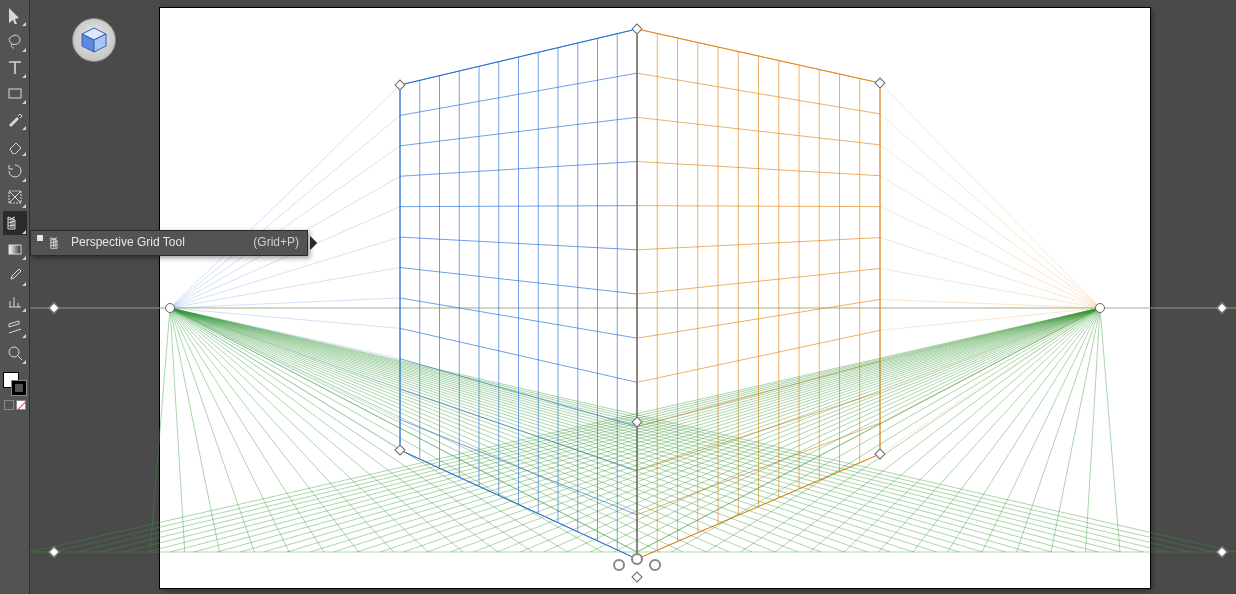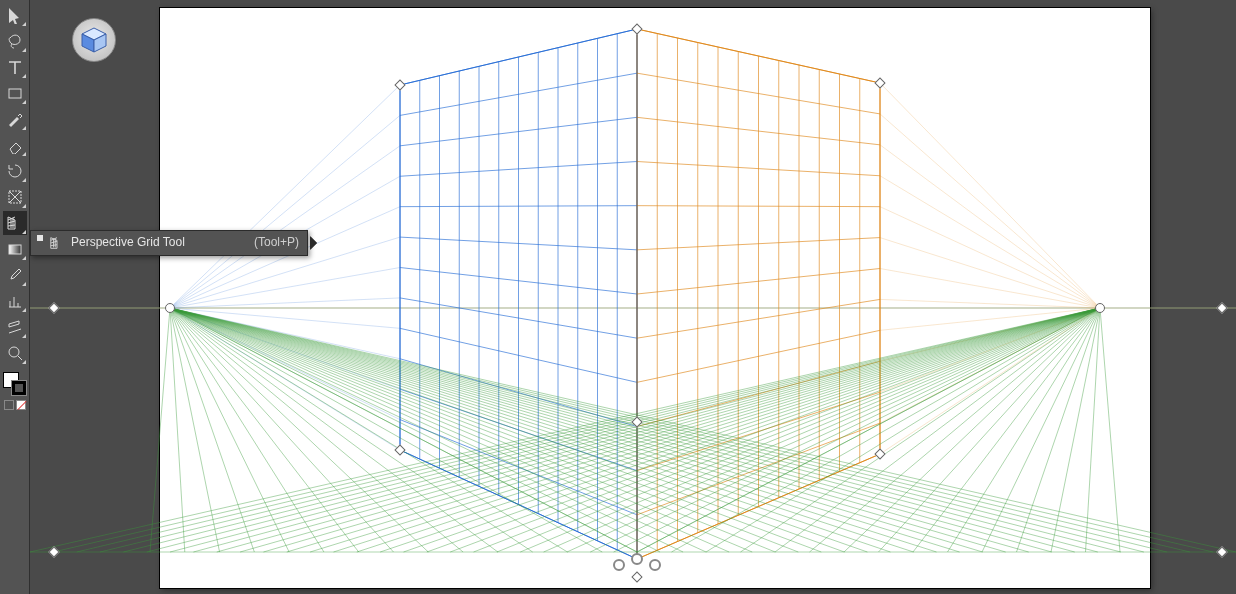--- a/index.html
+++ b/index.html
@@ -406,17 +406,17 @@
     <div class="flyout-arrow"></div>
   <div class="flyout-row selected">
         <span class="sel-dot"></span>
         <span class="flyout-icon">
           <svg viewBox="0 0 18 18">
             <path d="M2 15V3l7 3v9zM2 6l7-3M2 9l7-2M2 12l7-1M5 4v10M7 4v10"></path>
           </svg>
         </span>
         <span class="flyout-label">Perspective Grid Tool</span>
         <span class="flyout-spacer"></span>
-        <span class="flyout-shortcut">(Tool+P)</span>
+        <span class="flyout-shortcut">(Grid+P)</span>
       </div>
     </div>
 
 </div>
 
 </body></html>

